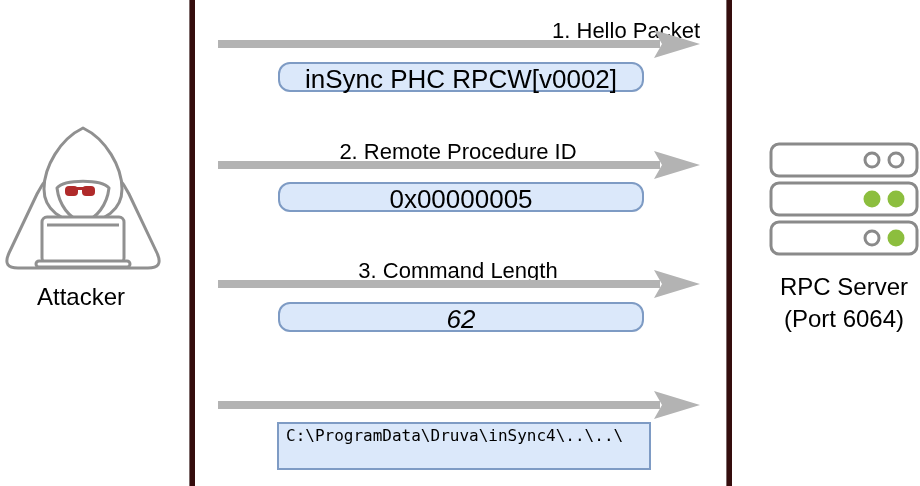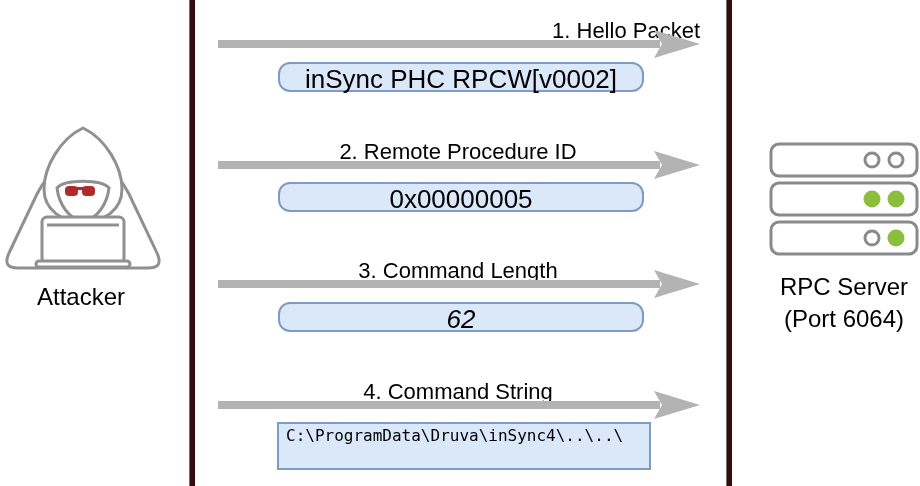--- a/index.html
+++ b/index.html
@@ -103,21 +103,20 @@
   </svg>
   <div class="packet-box" style="top:182px;">0x00000005</div>
 
   <div class="msg-label" style="top:257px;">3. Command Length</div>
   <svg class="arrow" style="top:267px;" width="490" height="34" viewBox="0 0 490 34">
     <line x1="2" y1="17" x2="444" y2="17" stroke="#b3b3b3" stroke-width="8"></line>
     <polygon points="438,3 484,17 438,31 446,17" fill="#b3b3b3"></polygon>
   </svg>
   <div class="packet-box" style="top:302px;font-style:italic;">62</div>
 
-  <div class="msg-label" style="top:378px;">4. Command String</div>
   <svg class="arrow" style="top:388px;" width="490" height="34" viewBox="0 0 490 34">
     <line x1="2" y1="17" x2="444" y2="17" stroke="#b3b3b3" stroke-width="8"></line>
     <polygon points="438,3 484,17 438,31 446,17" fill="#b3b3b3"></polygon>
   </svg>
   <div class="cmd-box">
     <div>C:\ProgramData\Druva\inSync4\..\..\</div>
   </div>
 
 </div>
 

